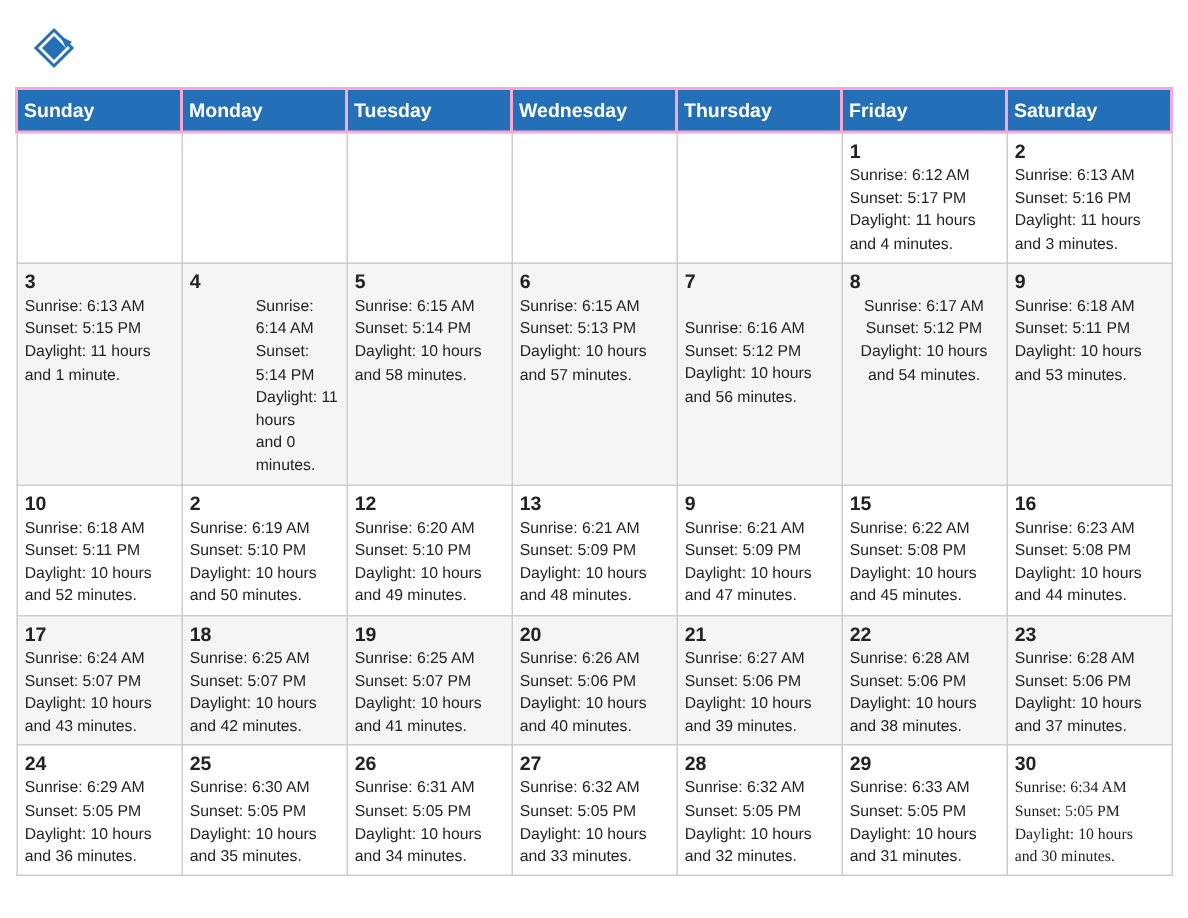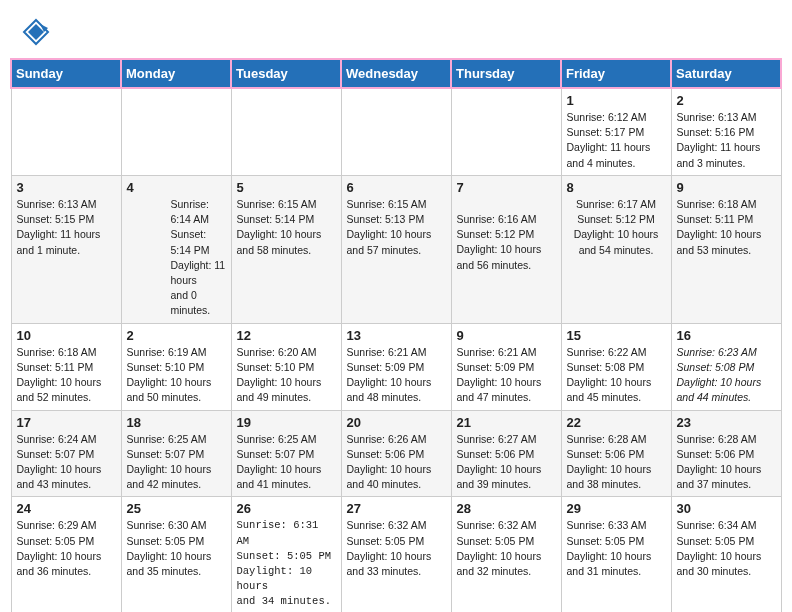--- a/index.html
+++ b/index.html
@@ -238,21 +238,21 @@
         </td>
         <td>
           <span class="day-num">15</span>
           <div class="day-info" style="white-space: pre-line;">Sunrise: 6:22 AM
 Sunset: 5:08 PM
 Daylight: 10 hours
 and 45 minutes.</div>
         </td>
         <td>
           <span class="day-num">16</span>
-          <div class="day-info" style="white-space: pre-line; font-style: italic;">Sunrise: 6:23 AM
+          <div class="day-info" style="white-space: pre-line;">Sunrise: 6:23 AM
 Sunset: 5:08 PM
 Daylight: 10 hours
 and 44 minutes.</div>
         </td>
       </tr>
       <tr class="week-row">
         <td>
           <span class="day-num">17</span>
           <div class="day-info" style="white-space: pre-line;">Sunrise: 6:24 AM
 Sunset: 5:07 PM
@@ -312,21 +312,21 @@
         </td>
         <td>
           <span class="day-num">25</span>
           <div class="day-info" style="white-space: pre-line;">Sunrise: 6:30 AM
 Sunset: 5:05 PM
 Daylight: 10 hours
 and 35 minutes.</div>
         </td>
         <td>
           <span class="day-num">26</span>
-          <div class="day-info" style="white-space: pre-line; font-family: Liberation Mono, monospace;">Sunrise: 6:31 AM
+          <div class="day-info" style="white-space: pre-line;">Sunrise: 6:31 AM
 Sunset: 5:05 PM
 Daylight: 10 hours
 and 34 minutes.</div>
         </td>
         <td>
           <span class="day-num">27</span>
           <div class="day-info" style="white-space: pre-line;">Sunrise: 6:32 AM
 Sunset: 5:05 PM
 Daylight: 10 hours
 and 33 minutes.</div>
@@ -340,20 +340,20 @@
         </td>
         <td>
           <span class="day-num">29</span>
           <div class="day-info" style="white-space: pre-line;">Sunrise: 6:33 AM
 Sunset: 5:05 PM
 Daylight: 10 hours
 and 31 minutes.</div>
         </td>
         <td>
           <span class="day-num">30</span>
-          <div class="day-info" style="white-space: pre-line;">Sunrise: 6:34 AM
+          <div class="day-info" style="white-space: pre-line; font-family: Liberation Serif, serif;">Sunrise: 6:34 AM
 Sunset: 5:05 PM
 Daylight: 10 hours
 and 30 minutes.</div>
         </td>
       </tr>
     </tbody>
 </table>
 
 </body></html>

